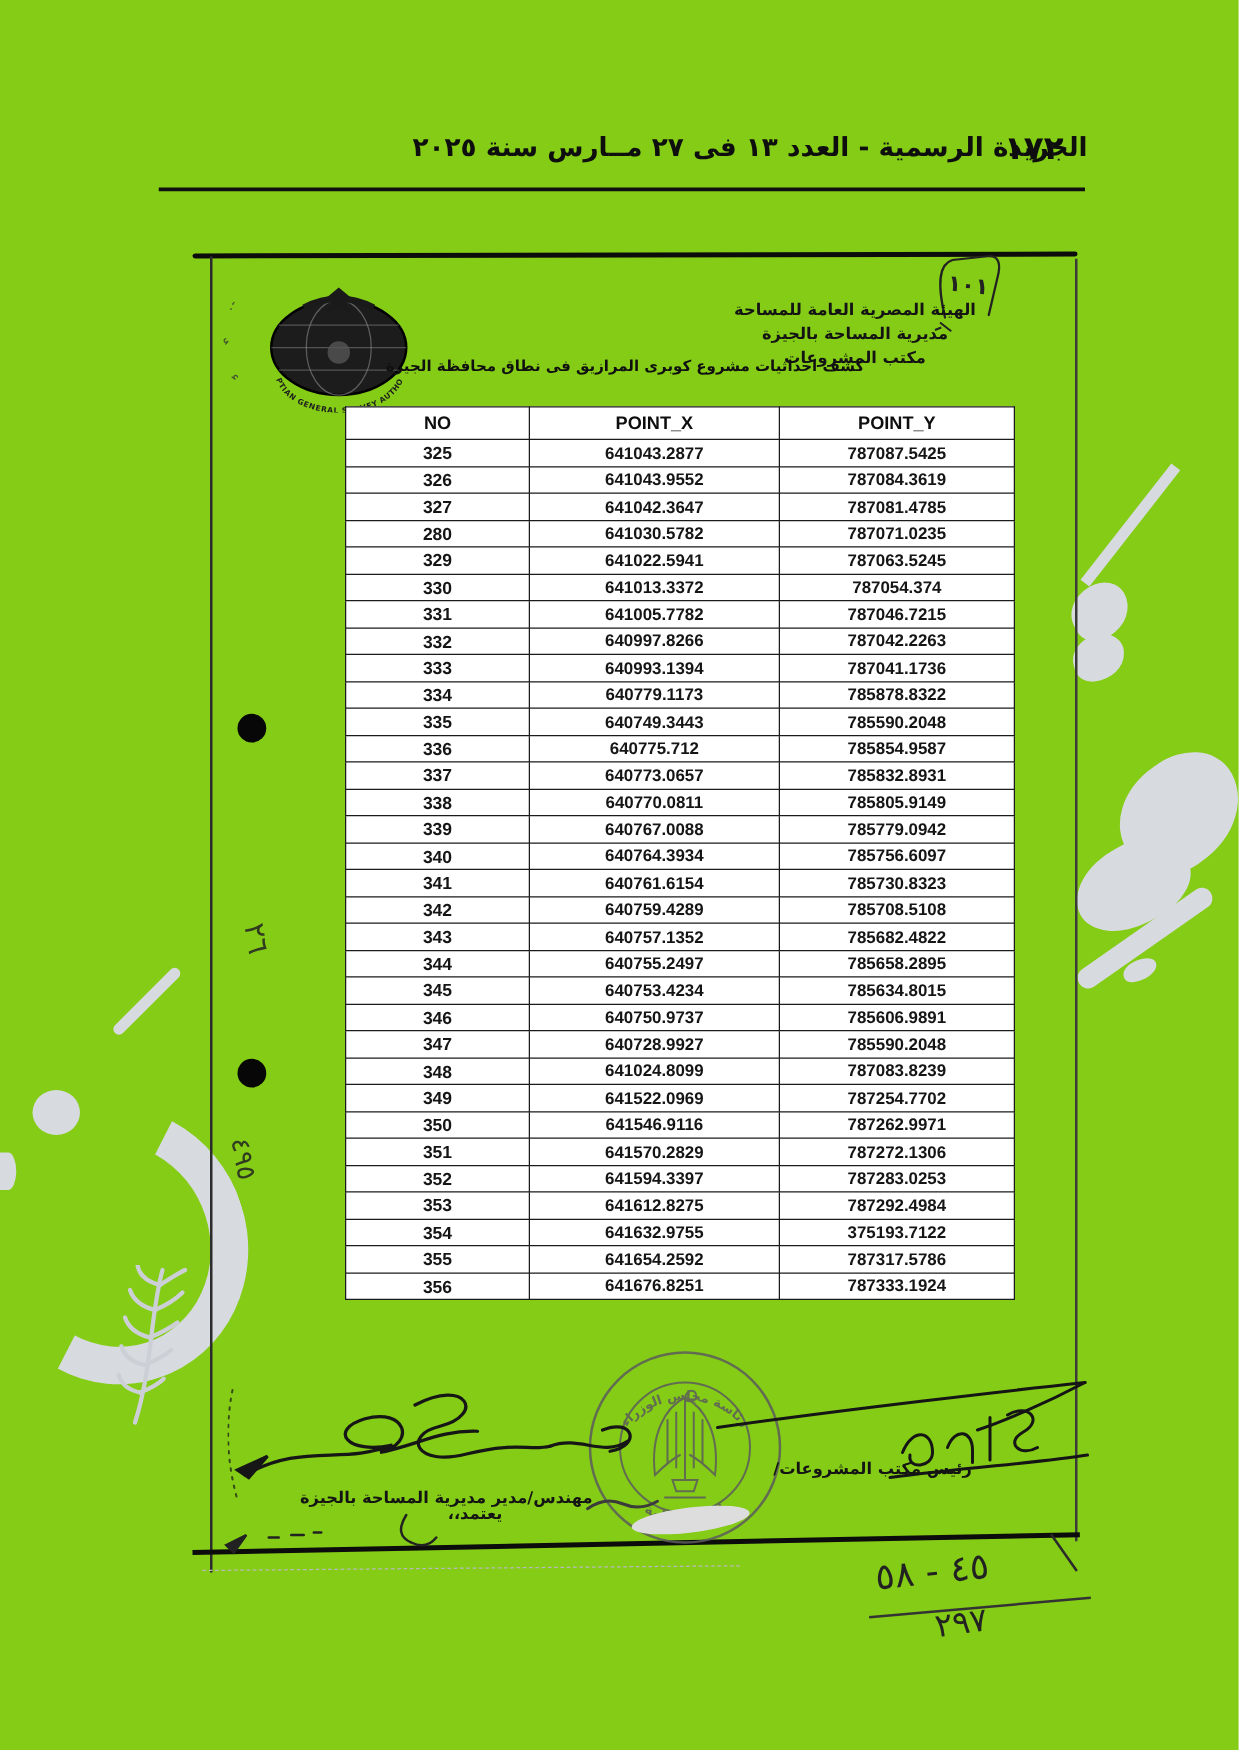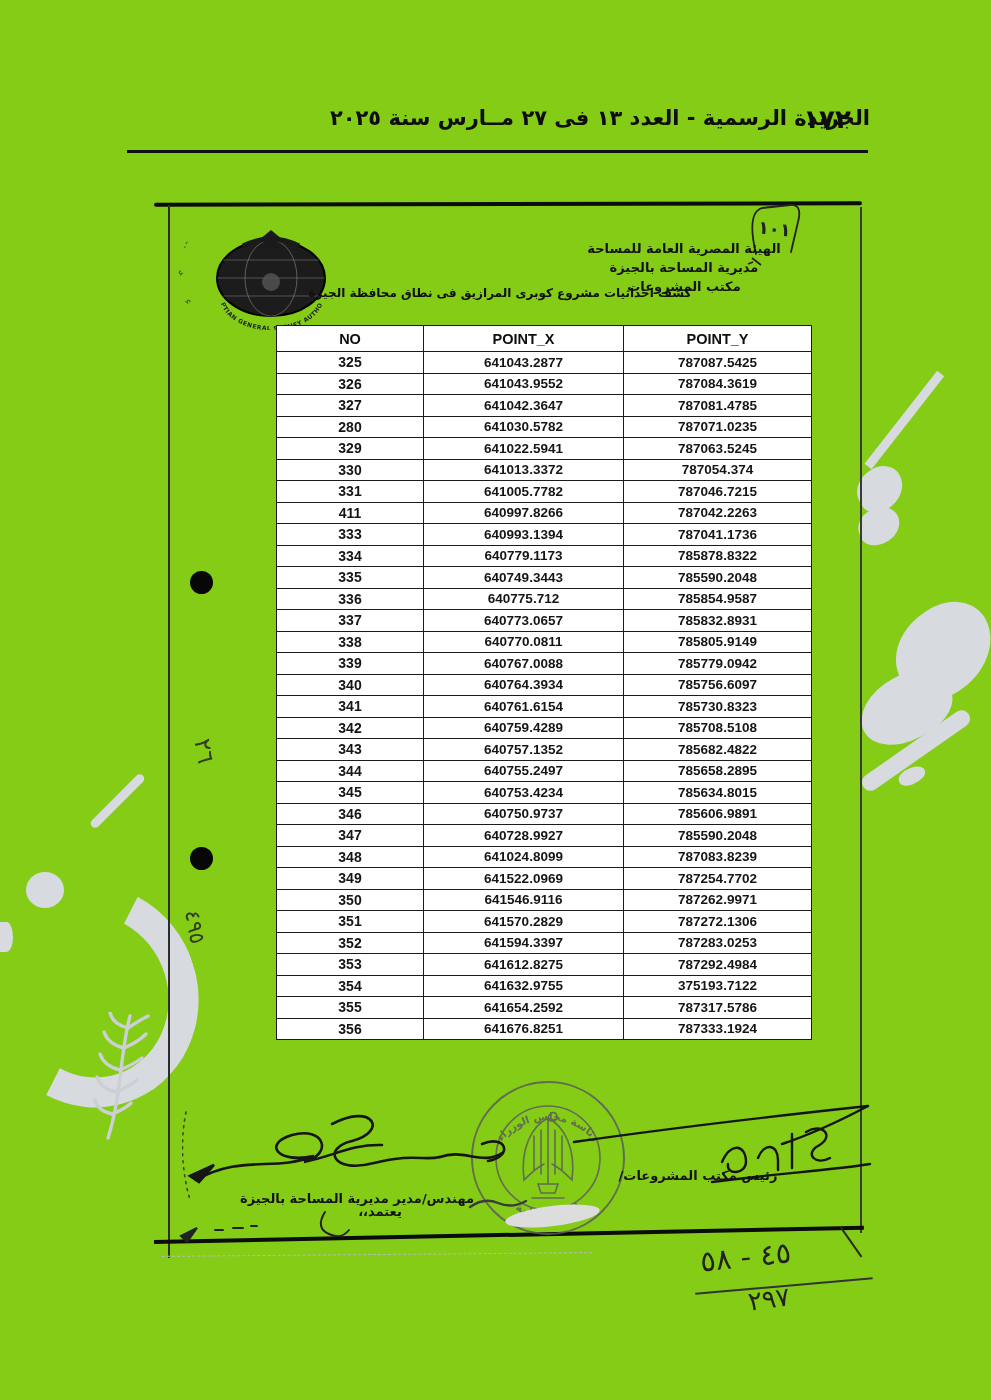--- a/index.html
+++ b/index.html
@@ -169,21 +169,21 @@
       <td>787054.374</td>
     </tr>
 
     <tr>
       <td>331</td>
       <td>641005.7782</td>
       <td>787046.7215</td>
     </tr>
 
     <tr>
-      <td>411</td>
+      <td>332</td>
       <td>640997.8266</td>
       <td>787042.2263</td>
     </tr>
 
     <tr>
       <td>333</td>
       <td>640993.1394</td>
       <td>787041.1736</td>
     </tr>
 

